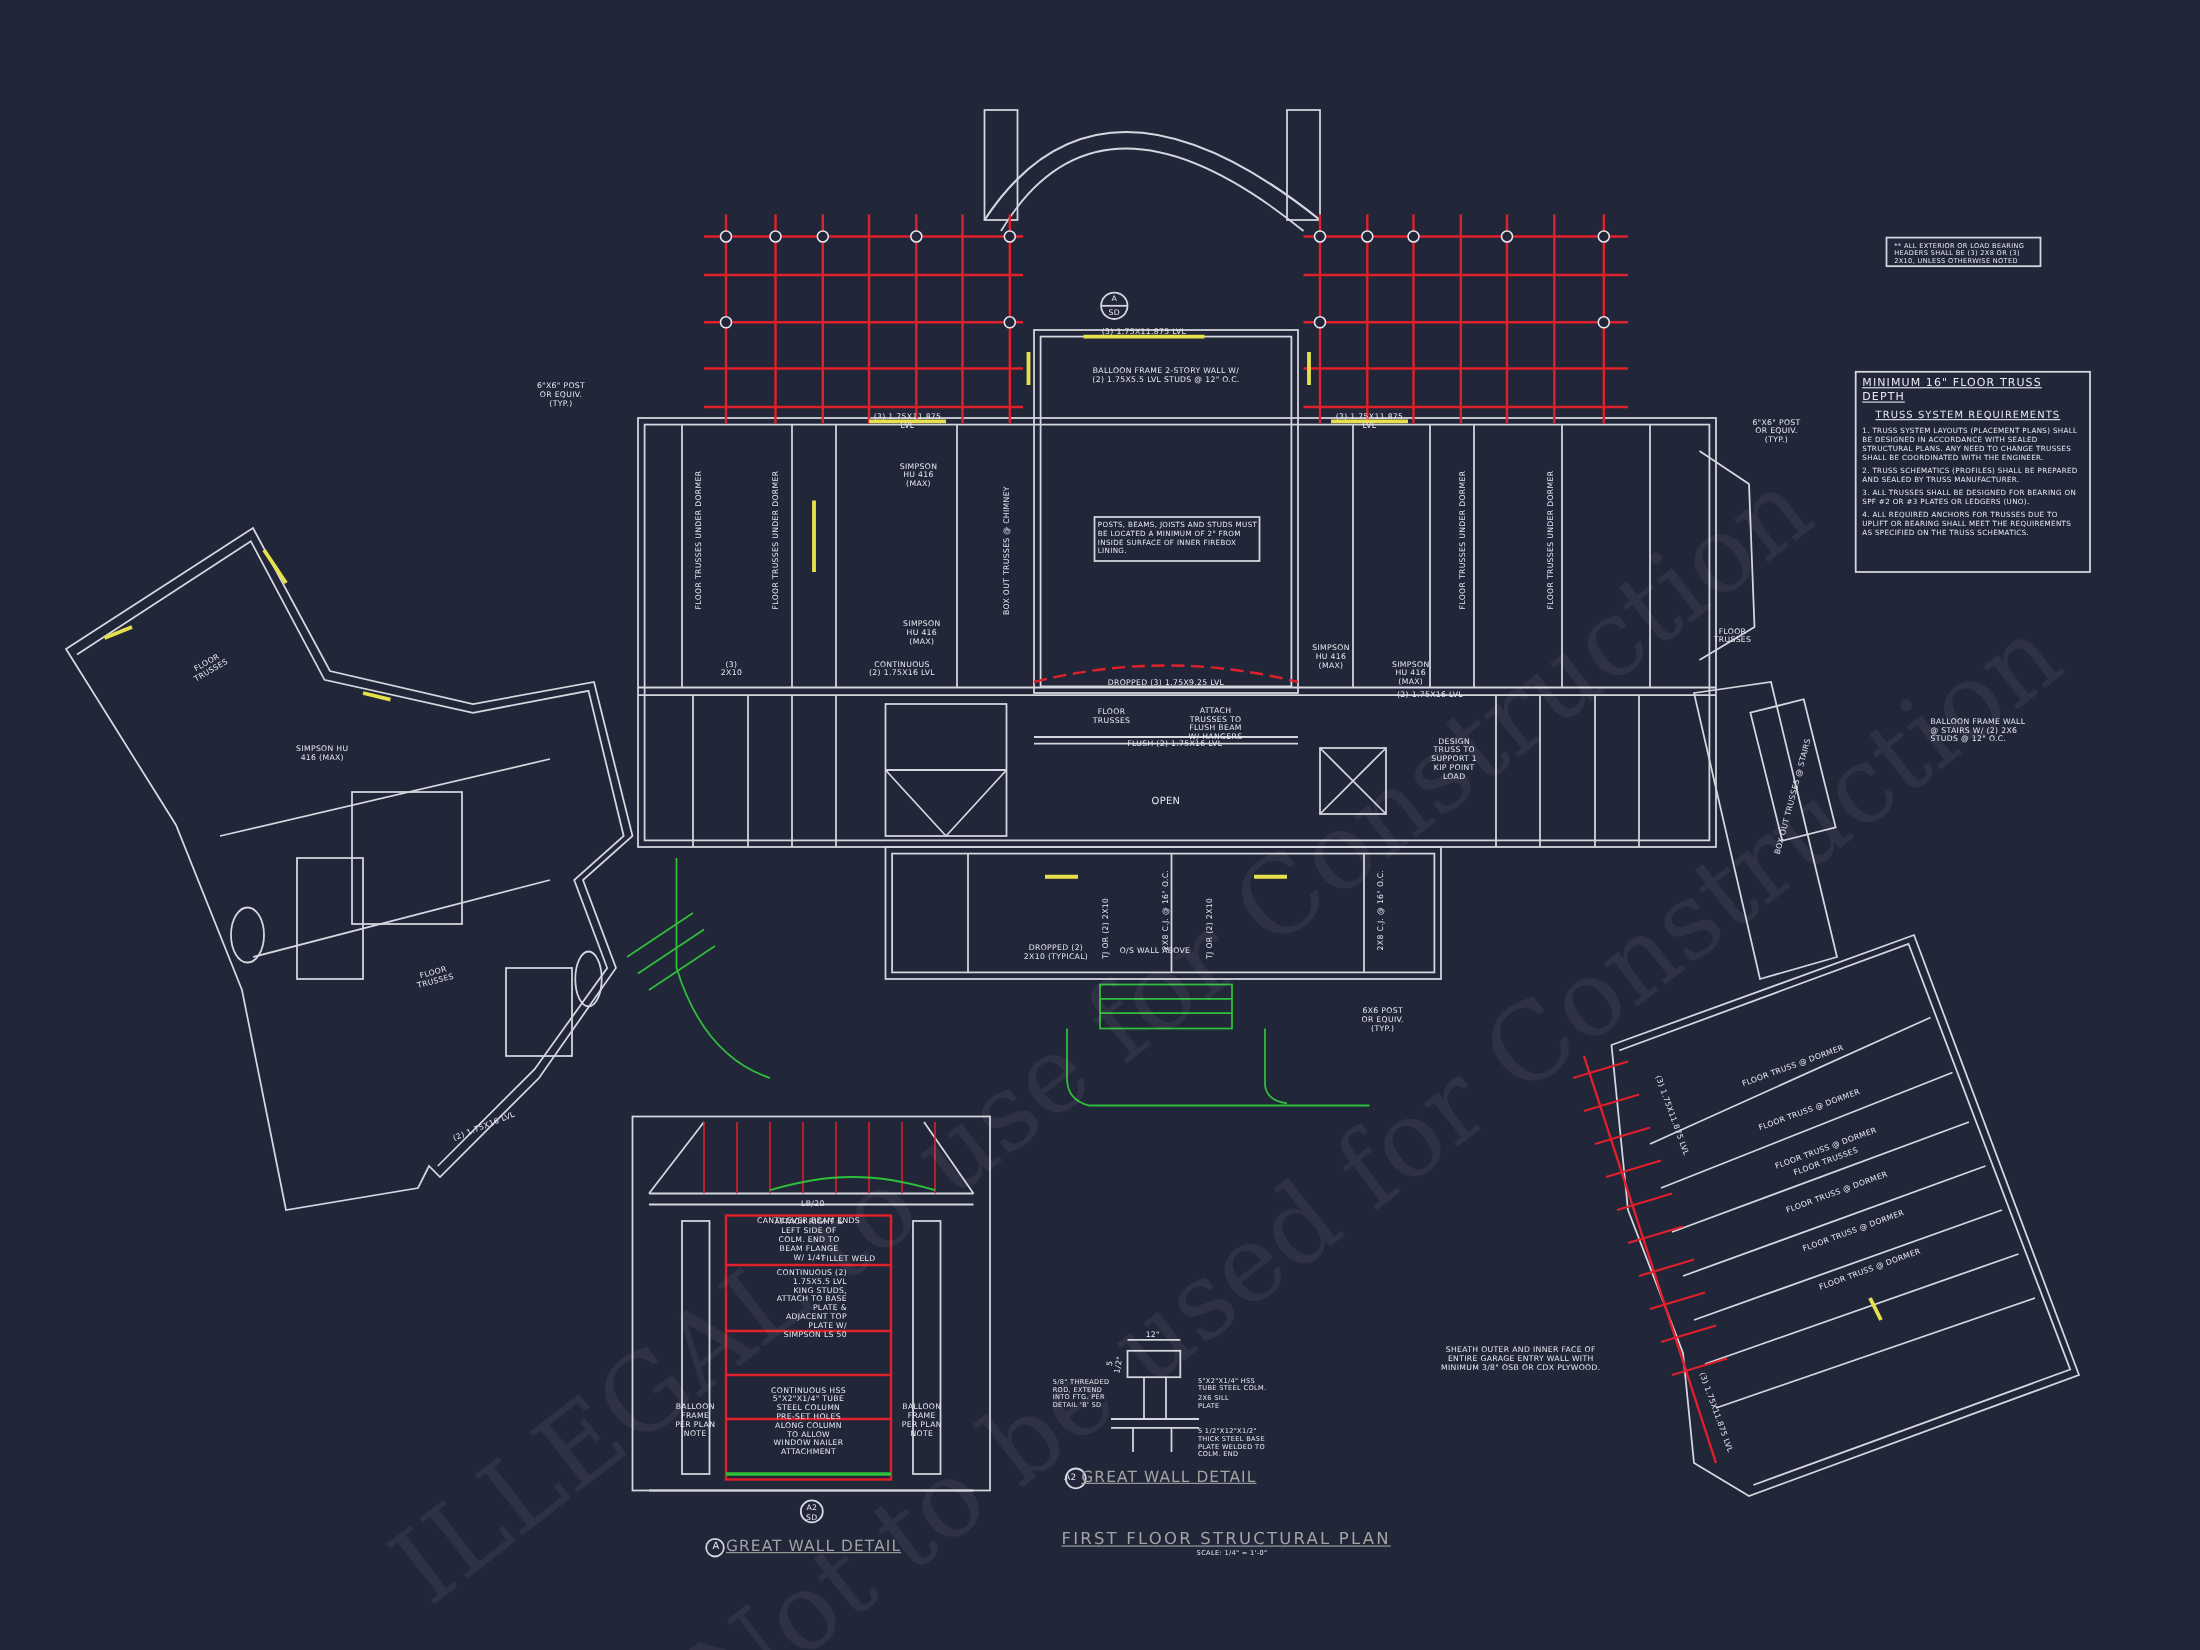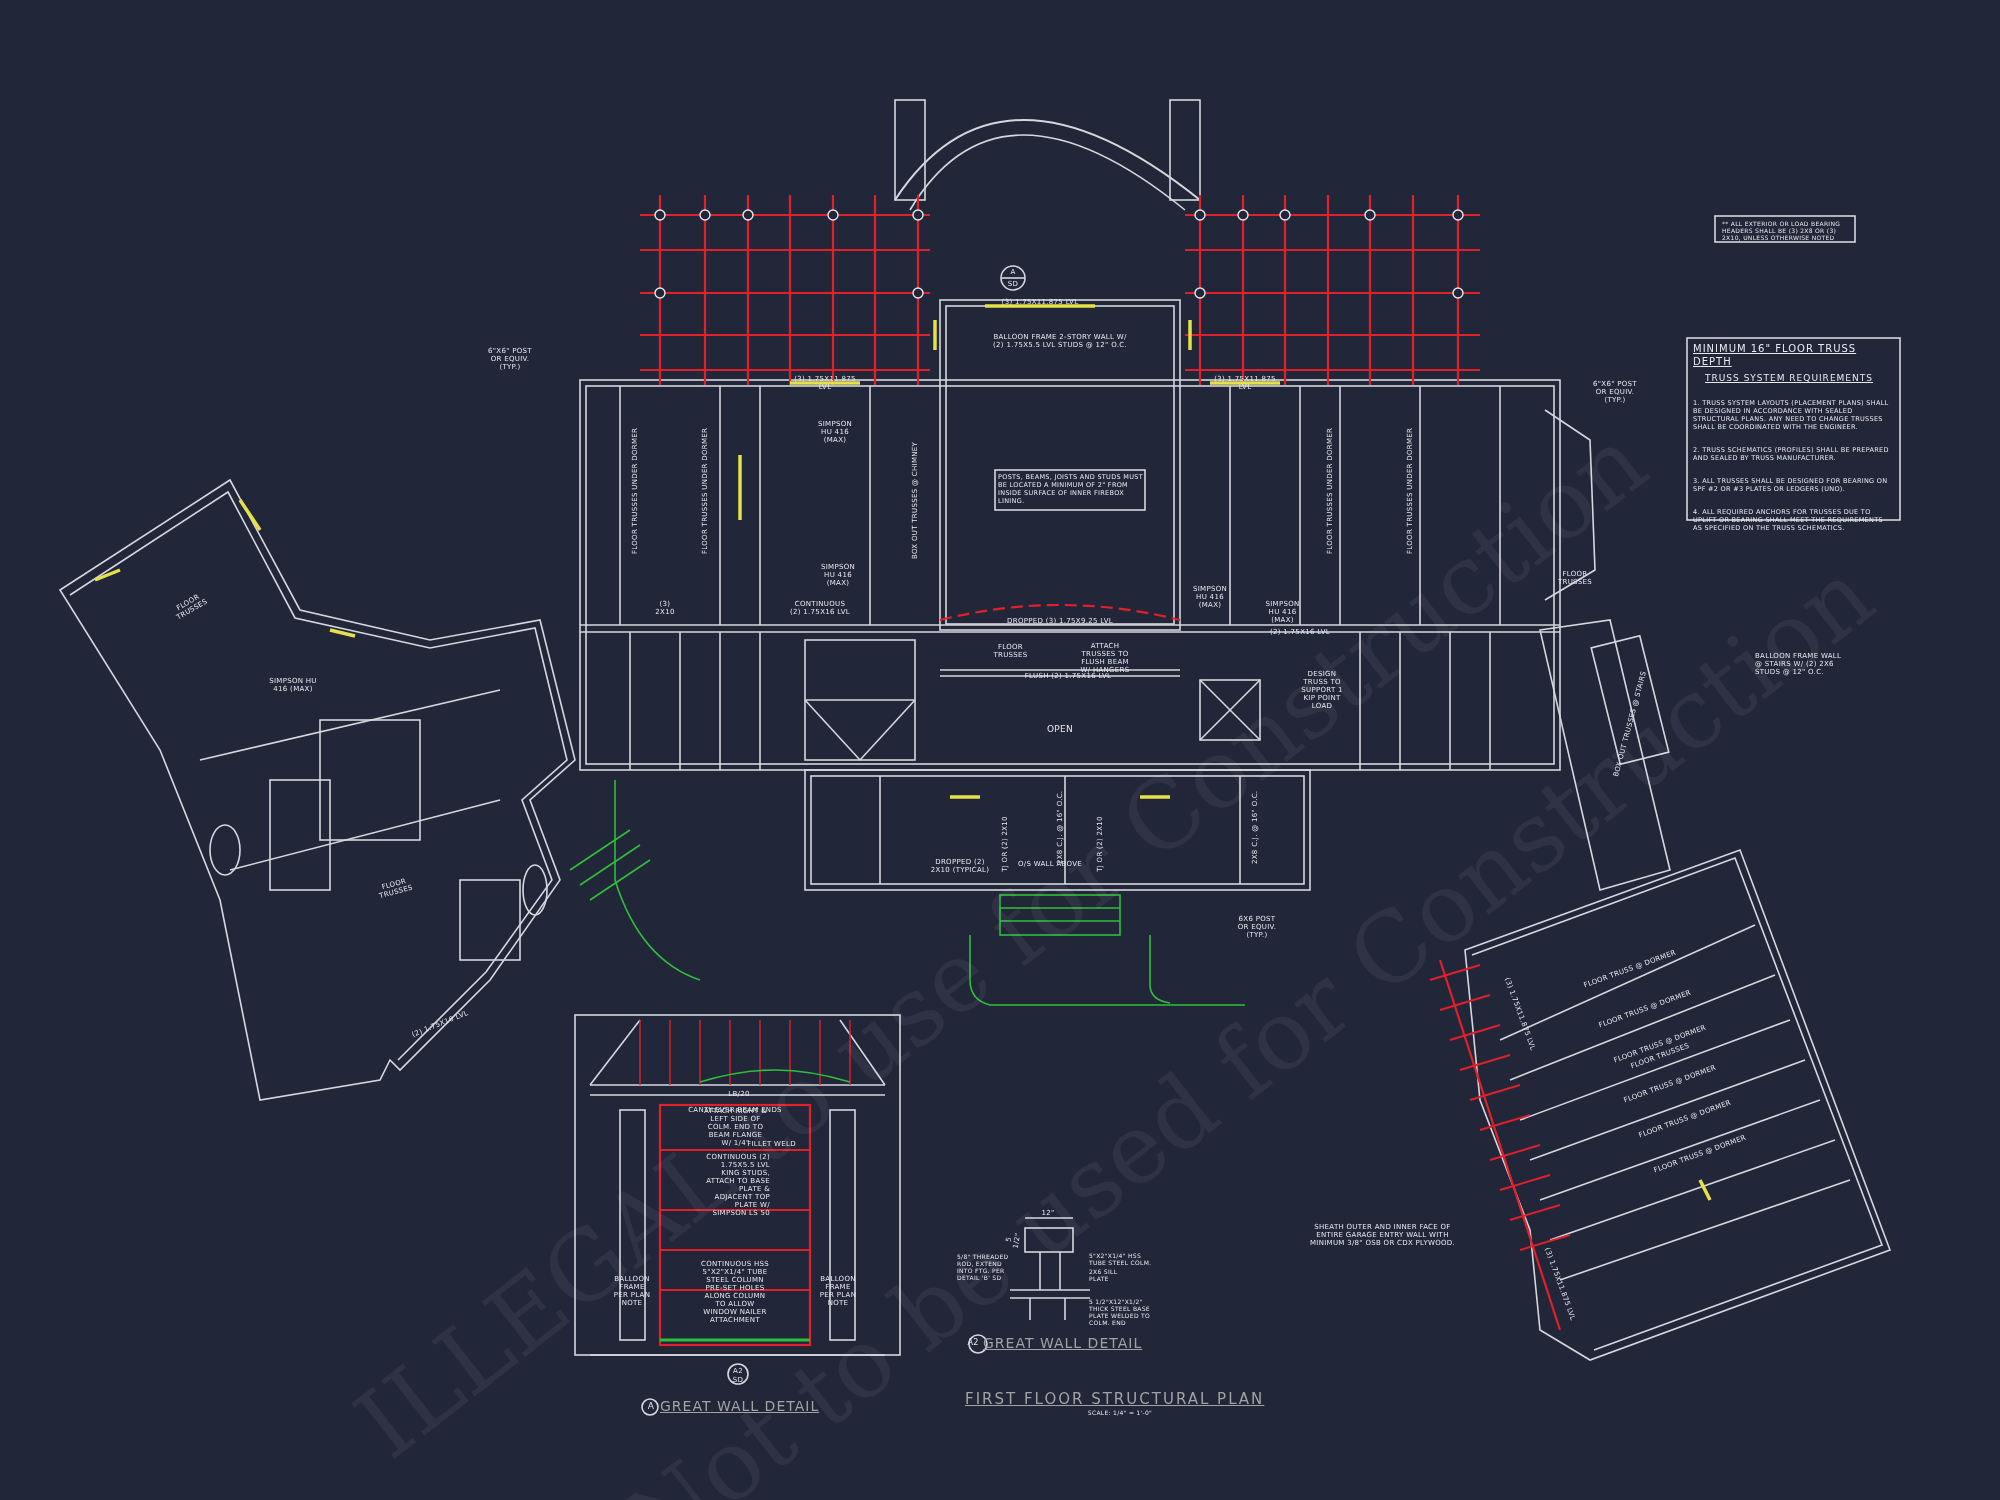--- a/index.html
+++ b/index.html
@@ -1,21 +1,21 @@
 <!DOCTYPE html>
 <html><head>
 <meta charset="utf-8">
 <style>
   html,body{margin:0;padding:0;background:#222639;}
   body{width:2000px;height:1500px;position:relative;overflow:hidden;font-family:"DejaVu Sans",sans-serif;color:#e8e8ee;}
   #canvas{position:absolute;left:0;top:0;width:2000px;height:1500px;}
   .lbl{position:absolute;font-family:"DejaVu Sans",sans-serif;color:#e9e9f0;font-size:7px;line-height:8px;text-transform:uppercase;letter-spacing:.3px;white-space:pre-line;text-align:center;}
   .lbl.l{text-align:left;}
   .note-title{font-size:11px;line-height:13px;letter-spacing:1px;text-decoration:underline;text-align:left;}
-  .note-body{font-size:7.5px;line-height:9px;text-align:left;margin-top:15px;}
+  .note-body{font-size:7.5px;line-height:9px;text-align:left;margin-top:4px;}
   .title{position:absolute;font-family:"DejaVu Sans",sans-serif;color:#a3a3a3;text-transform:uppercase;letter-spacing:2px;text-decoration:underline;white-space:nowrap;}
   .vert{transform:rotate(-90deg);transform-origin:center center;white-space:nowrap;}
   .watermark{position:absolute;font-family:"DejaVu Serif",serif;color:rgba(255,255,255,0.06);font-size:96px;white-space:nowrap;transform-origin:left center;pointer-events:none;}
 </style>
 </head>
 <body>
 
 <svg id="canvas" width="2000" height="1500" viewBox="0 0 2000 1500" xmlns="http://www.w3.org/2000/svg">
   <g fill="none" stroke="#d6d7de" stroke-width="1.6">
 

